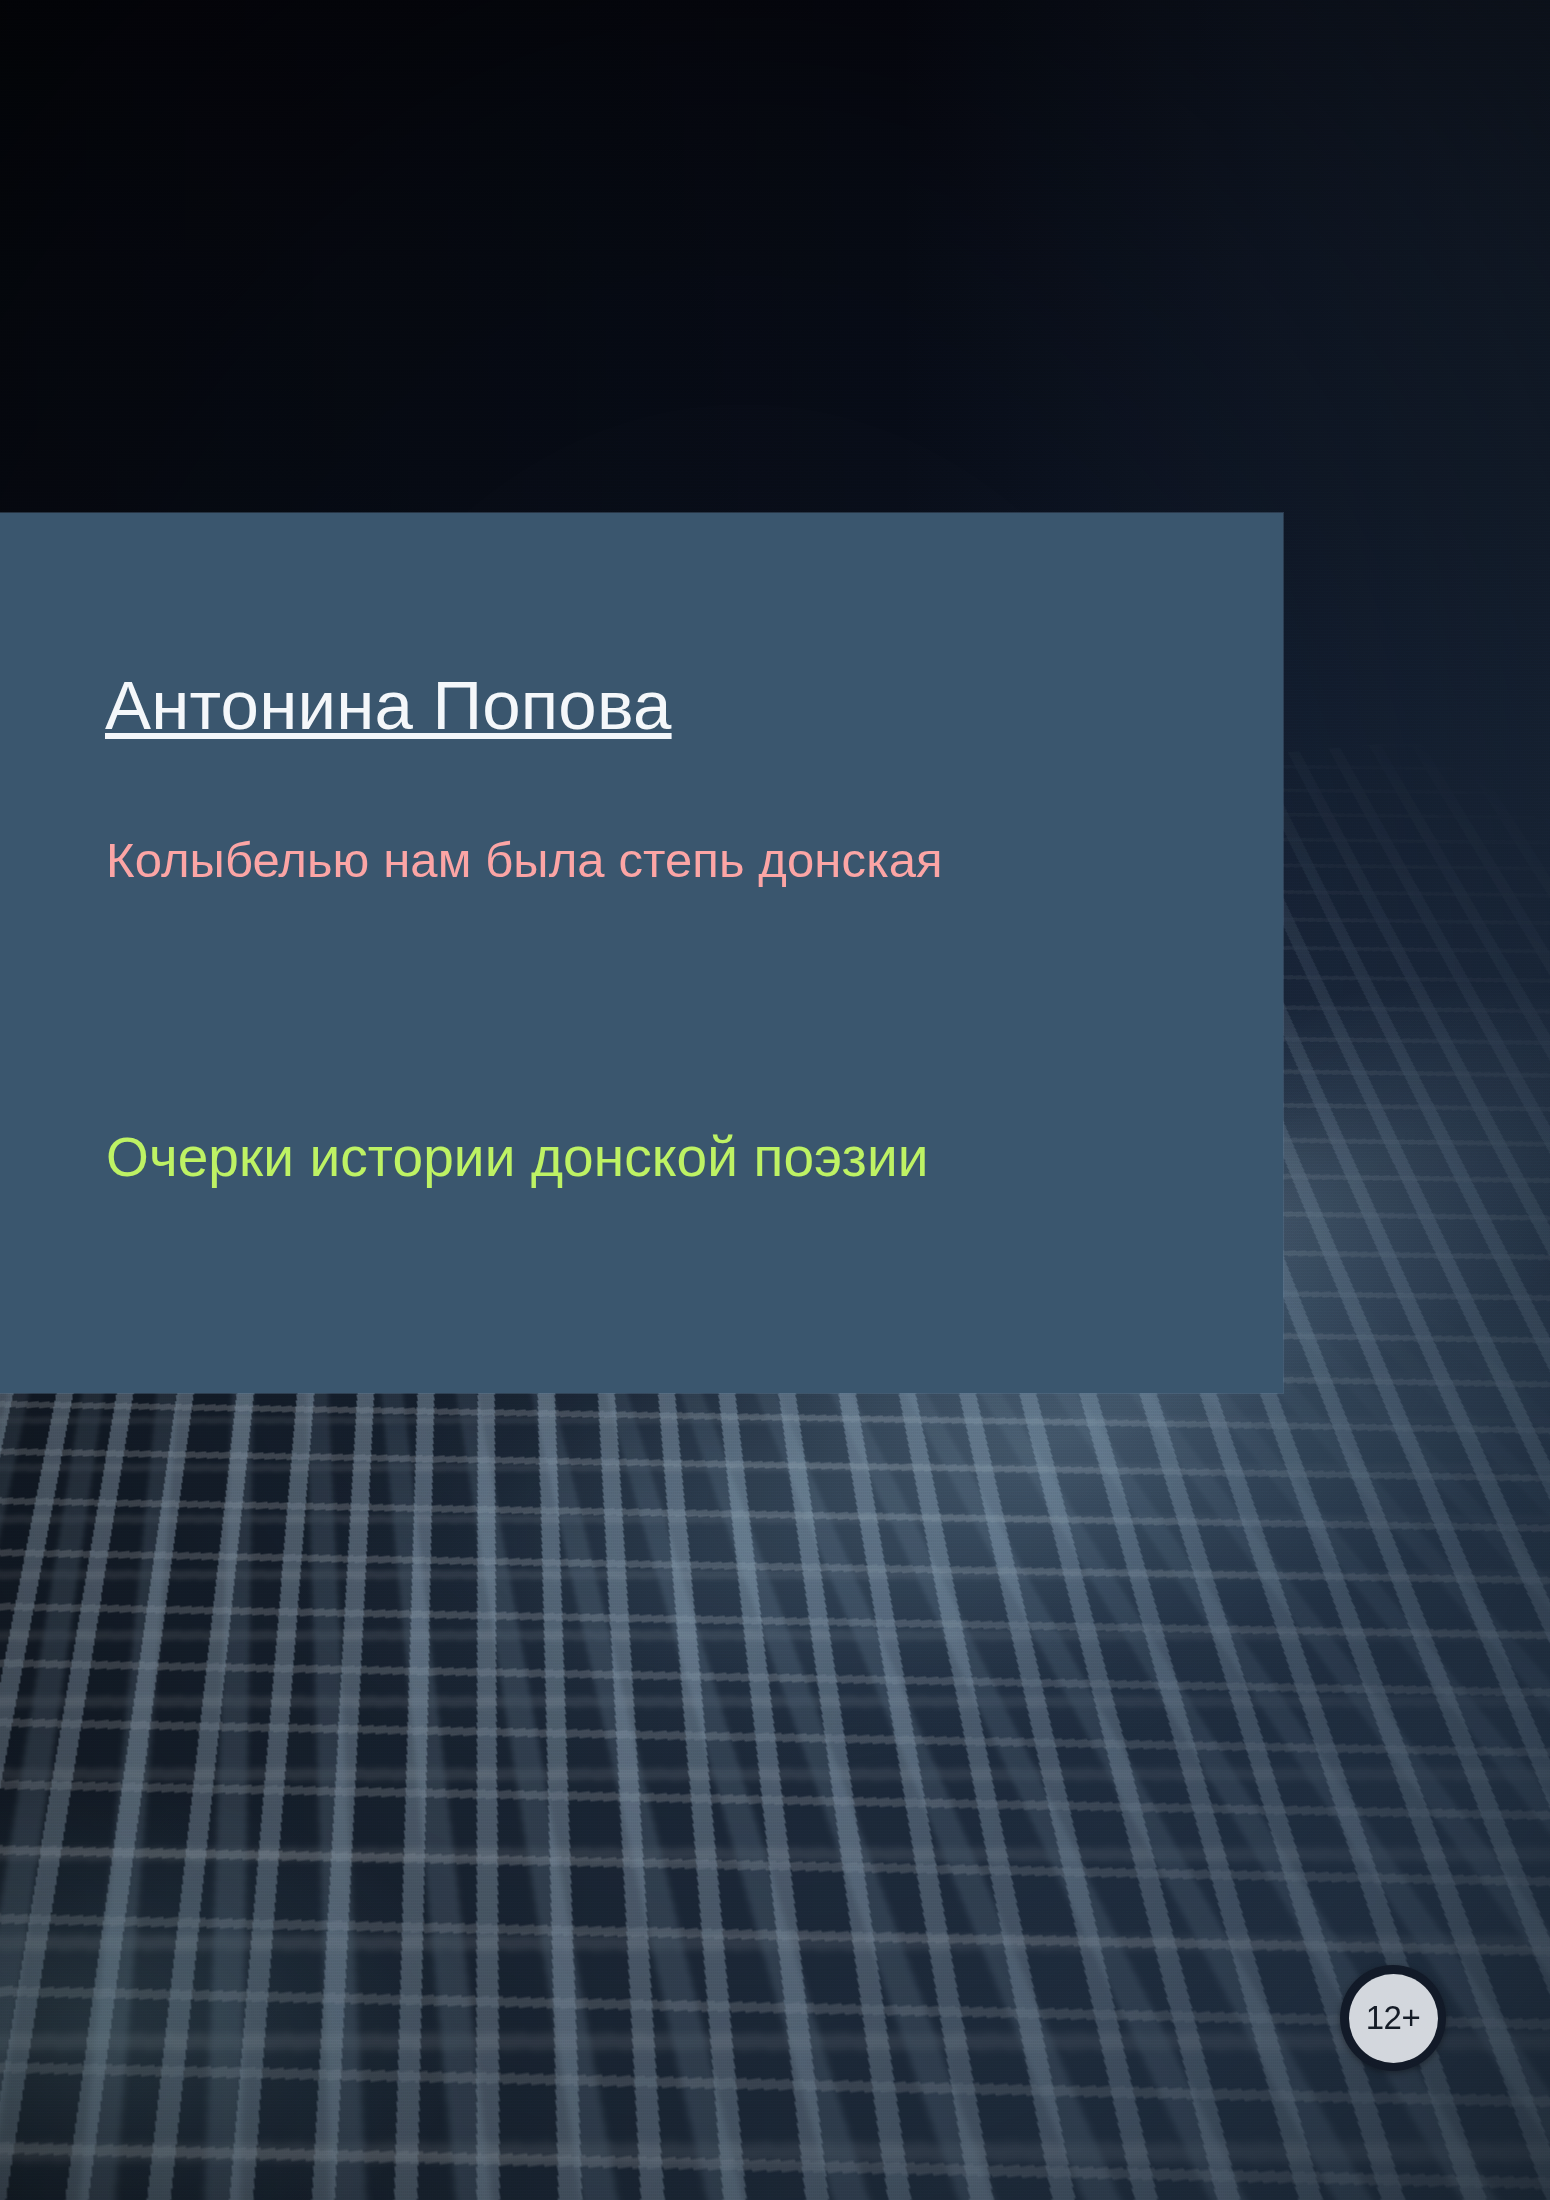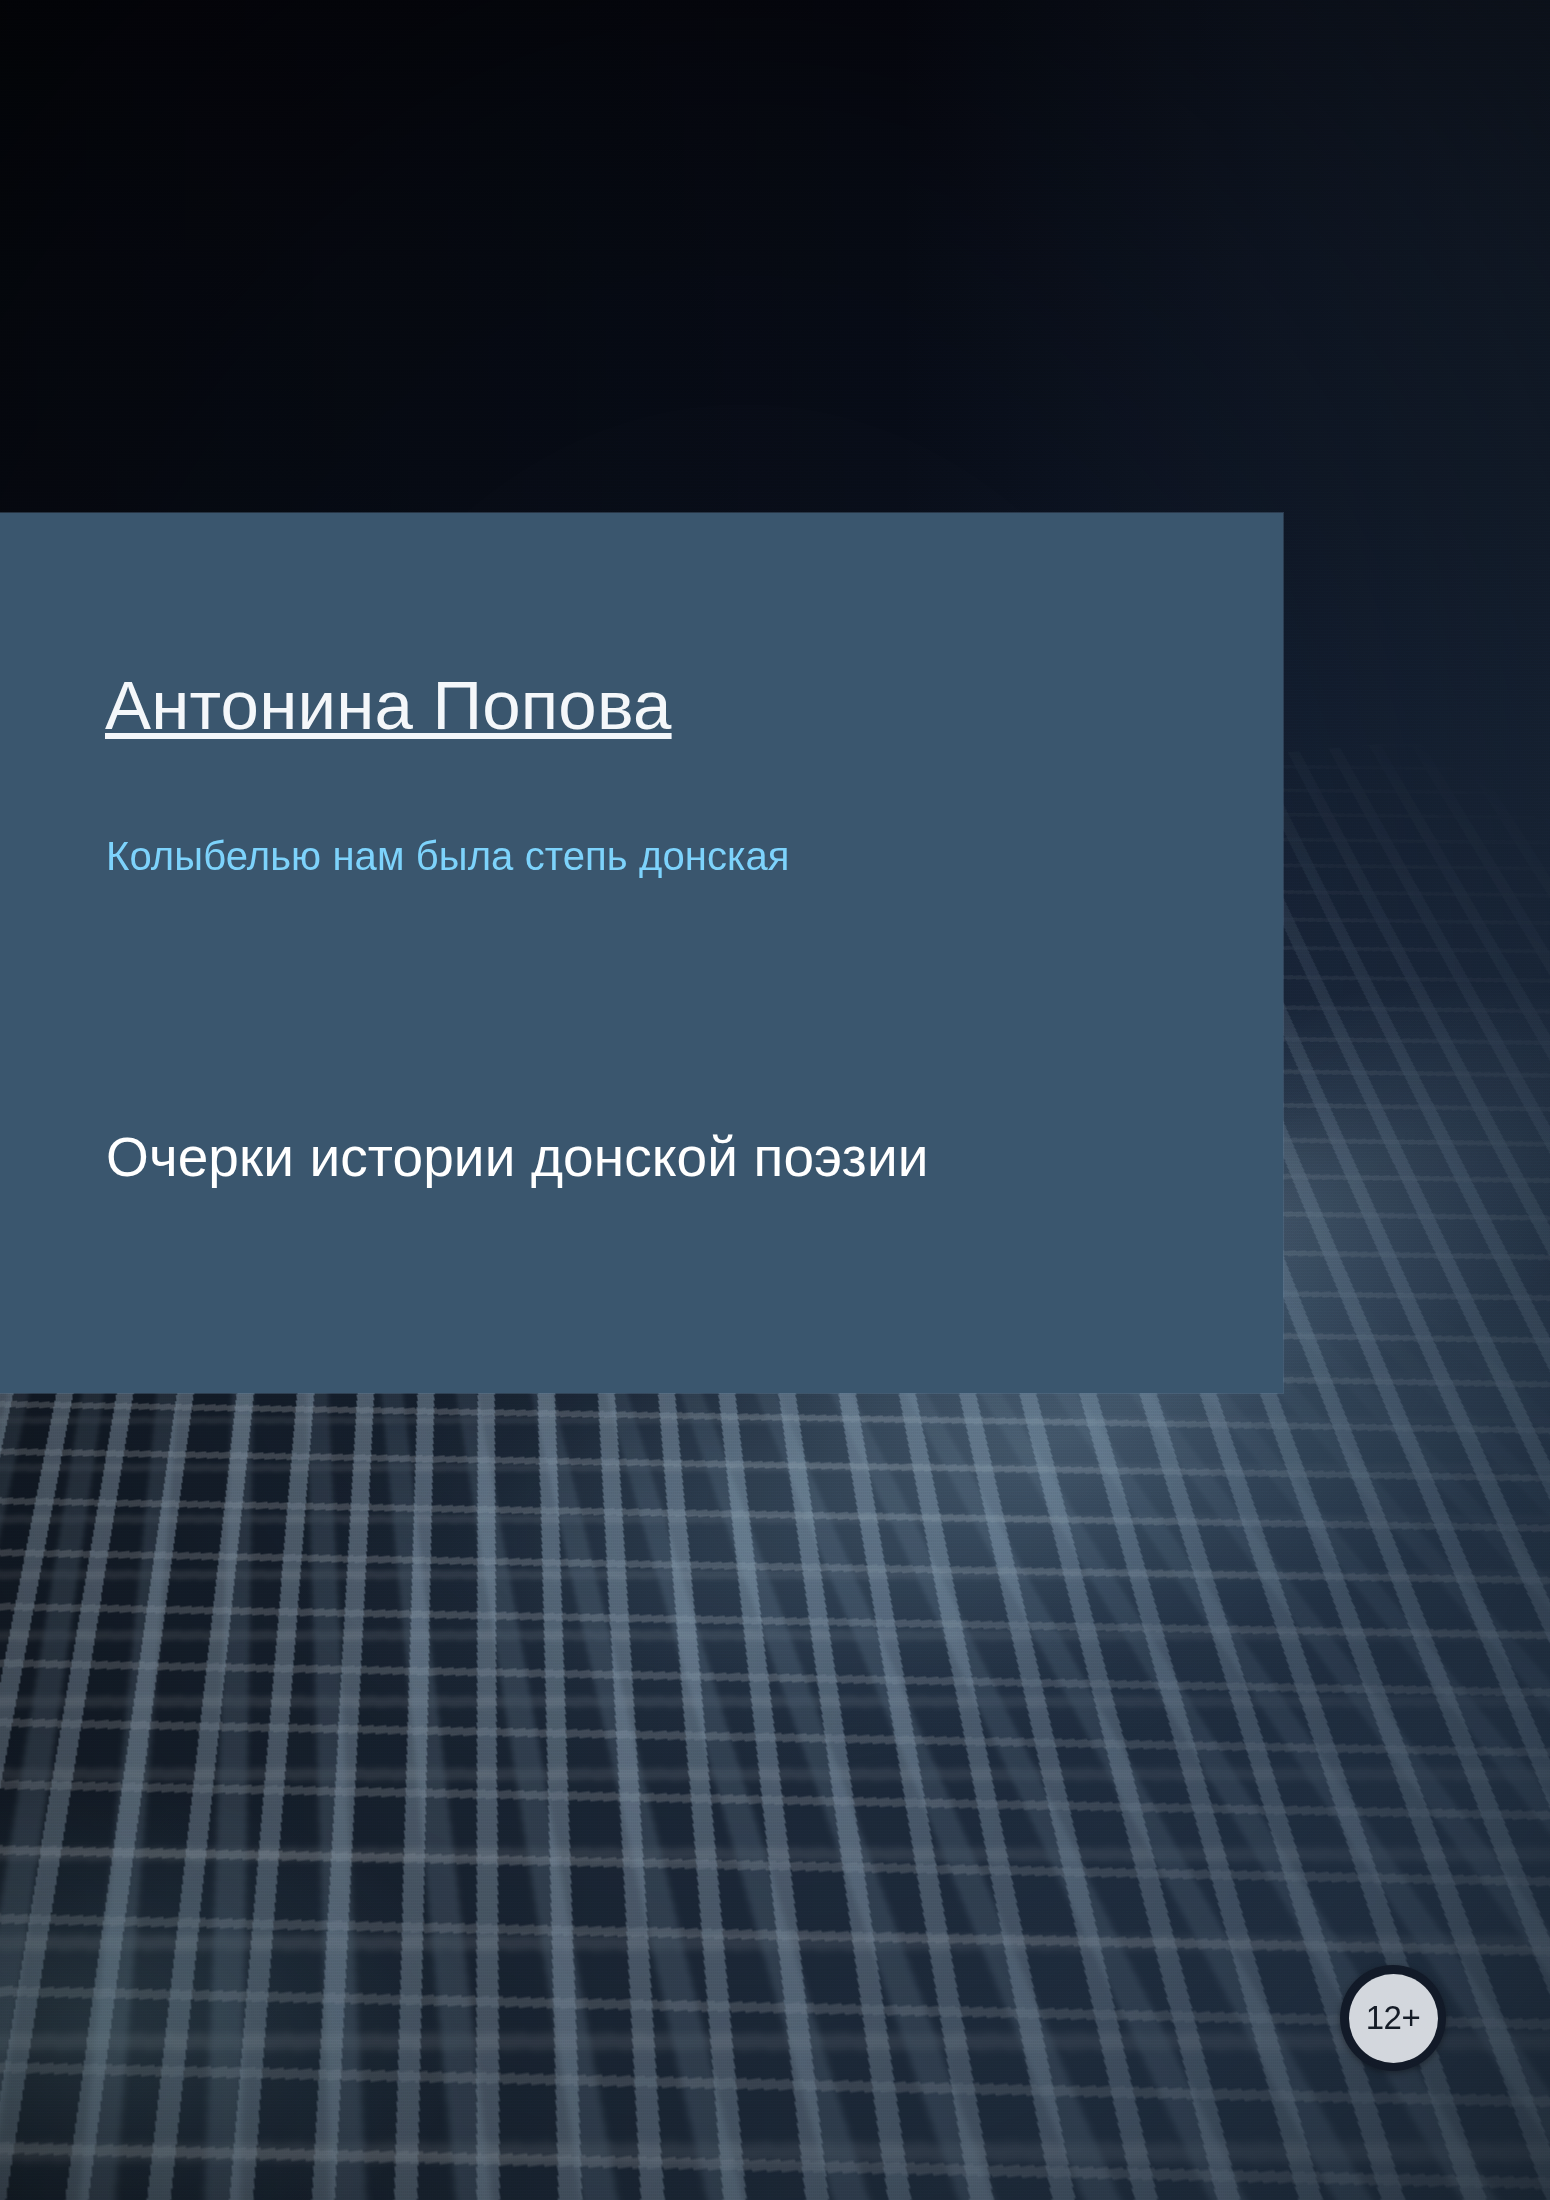--- a/index.html
+++ b/index.html
@@ -197,35 +197,35 @@
     font-weight: 400;
     color: #f4f7fa;
     letter-spacing: 0.2px;
     white-space: nowrap;
     text-decoration: underline;
   }
   .book-title {
     position: absolute;
     top: 323px;
     left: 1px;
-    font-size: 40px;
+    font-size: 49px;
     line-height: 1.0;
     font-weight: 400;
-    color: #7dd3fc;
+    color: #fca5a5;
     letter-spacing: 0.1px;
     white-space: nowrap;
   }
   .book-subtitle {
     position: absolute;
     top: 617px;
     left: 1px;
     font-size: 55px;
     line-height: 1.0;
     font-weight: 400;
-    color: #ffffff;
+    color: #bef264;
     letter-spacing: 0.1px;
     white-space: nowrap;
   }
 
   
   #age-badge {
     position: absolute;
     left: 1340px;
     top: 1965px;
     width: 106px;

